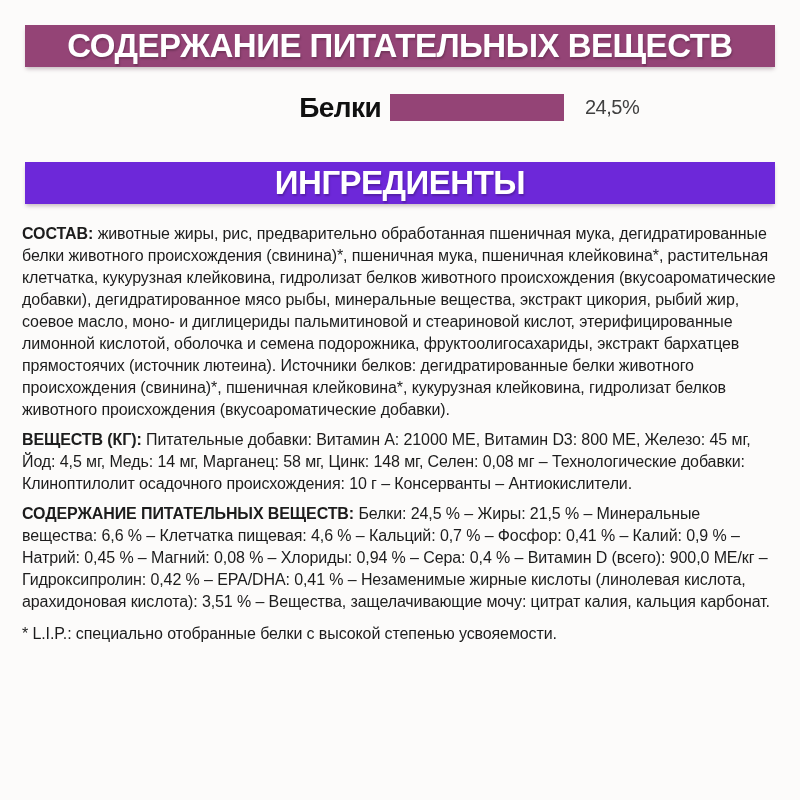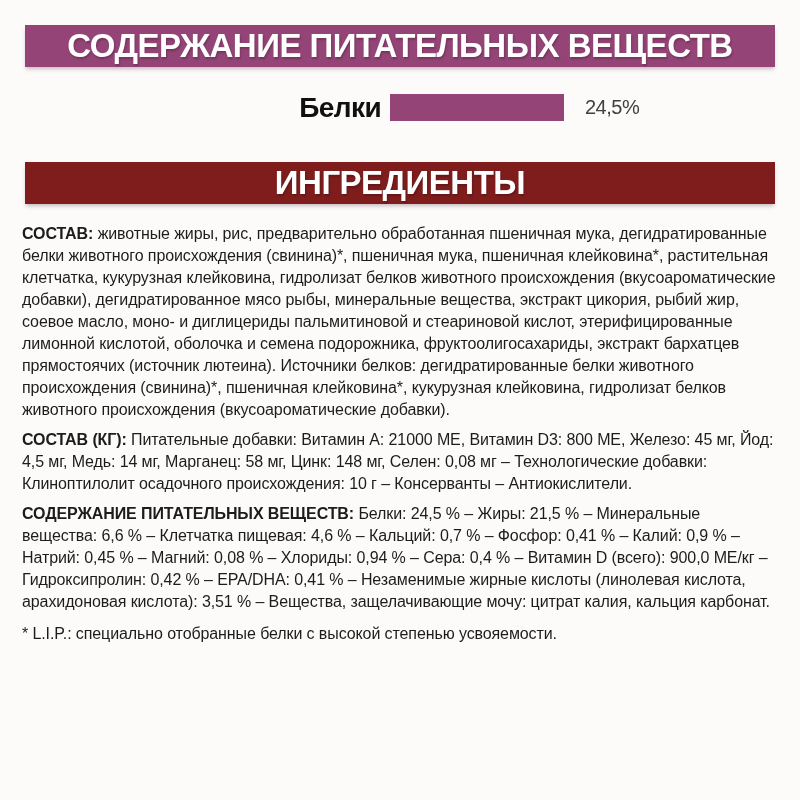--- a/index.html
+++ b/index.html
@@ -112,25 +112,25 @@
     <span class="cbar" style="width: 44px; background: rgb(148, 68, 118);"></span>
     <span class="cval">6,6%</span>
   </div>
   <div class="crow">
     <span class="clabel">Клетчатка пищевая</span>
     <span class="cbar" style="width: 34px; background: rgb(148, 68, 118);"></span>
     <span class="cval">4,6%</span>
   </div>
 </div>
 
-<div class="band" id="band-ingredients" style="background: #7f1d1d;">
+<div class="band" id="band-ingredients" style="background: #6d28d9;">
   <span class="band-title">ИНГРЕДИЕНТЫ</span>
 </div>
 
 <div class="textblock">
   <p class="para"><b>СОСТАВ:</b> <span>животные жиры, рис, предварительно обработанная пшеничная мука, дегидратированные белки животного происхождения (свинина)*, пшеничная мука, пшеничная клейковина*, растительная клетчатка, кукурузная клейковина, гидролизат белков животного происхождения (вкусоароматические добавки), дегидратированное мясо рыбы, минеральные вещества, экстракт цикория, рыбий жир, соевое масло, моно- и диглицериды пальмитиновой и стеариновой кислот, этерифицированные лимонной кислотой, оболочка и семена подорожника, фруктоолигосахариды, экстракт бархатцев прямостоячих (источник лютеина). Источники белков: дегидратированные белки животного происхождения (свинина)*, пшеничная клейковина*, кукурузная клейковина, гидролизат белков животного происхождения (вкусоароматические добавки).</span></p>
 
-  <p class="para"><b>СОСТАВ (КГ):</b> <span>Питательные добавки: Витамин A: 21000 МЕ, Витамин D3: 800 МЕ, Железо: 45 мг, Йод: 4,5 мг, Медь: 14 мг, Марганец: 58 мг, Цинк: 148 мг, Селен: 0,08 мг – Технологические добавки: Клиноптилолит осадочного происхождения: 10 г – Консерванты – Антиокислители.</span></p>
+  <p class="para"><b>ВЕЩЕСТВ (КГ):</b> <span>Питательные добавки: Витамин A: 21000 МЕ, Витамин D3: 800 МЕ, Железо: 45 мг, Йод: 4,5 мг, Медь: 14 мг, Марганец: 58 мг, Цинк: 148 мг, Селен: 0,08 мг – Технологические добавки: Клиноптилолит осадочного происхождения: 10 г – Консерванты – Антиокислители.</span></p>
 
   <p class="para"><b>СОДЕРЖАНИЕ ПИТАТЕЛЬНЫХ ВЕЩЕСТВ:</b> <span>Белки: 24,5 % – Жиры: 21,5 % – Минеральные вещества: 6,6 % – Клетчатка пищевая: 4,6 % – Кальций: 0,7 % – Фосфор: 0,41 % – Калий: 0,9 % – Натрий: 0,45 % – Магний: 0,08 % – Хлориды: 0,94 % – Сера: 0,4 % – Витамин D (всего): 900,0 МЕ/кг – Гидроксипролин: 0,42 % – EPA/DHA: 0,41 % – Незаменимые жирные кислоты (линолевая кислота, арахидоновая кислота): 3,51 % – Вещества, защелачивающие мочу: цитрат калия, кальция карбонат.</span></p>
 
   <div class="footnote">* L.I.P.: специально отобранные белки с высокой степенью усвояемости.</div>
 </div>
 
 </body></html>

